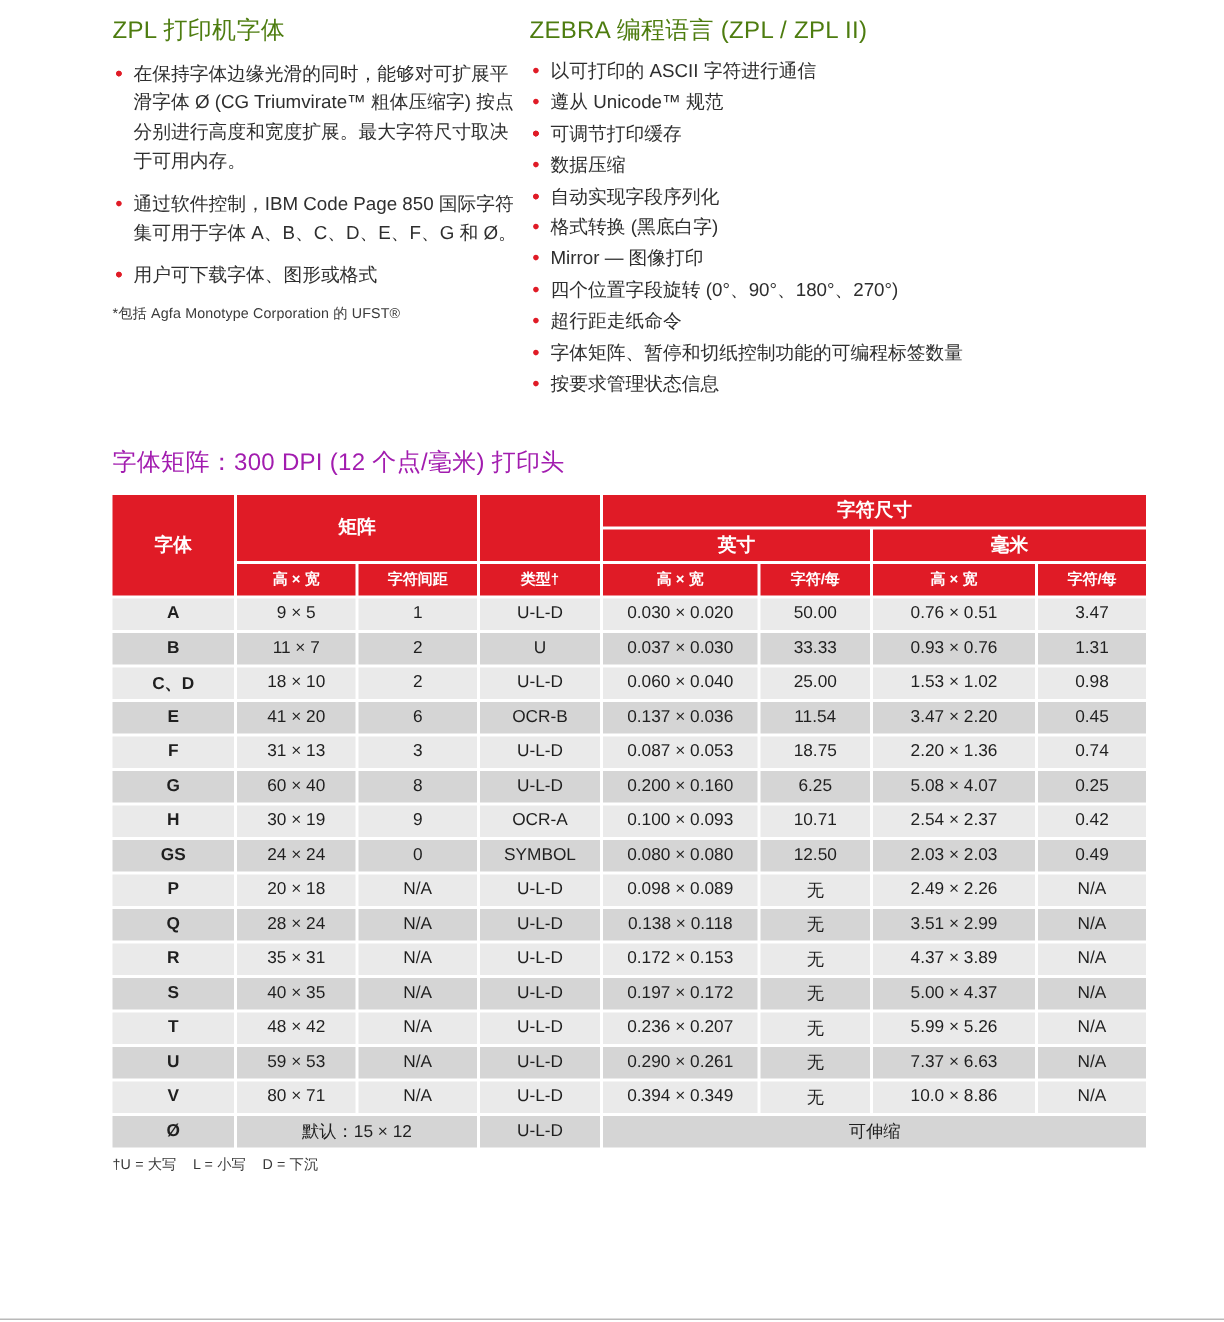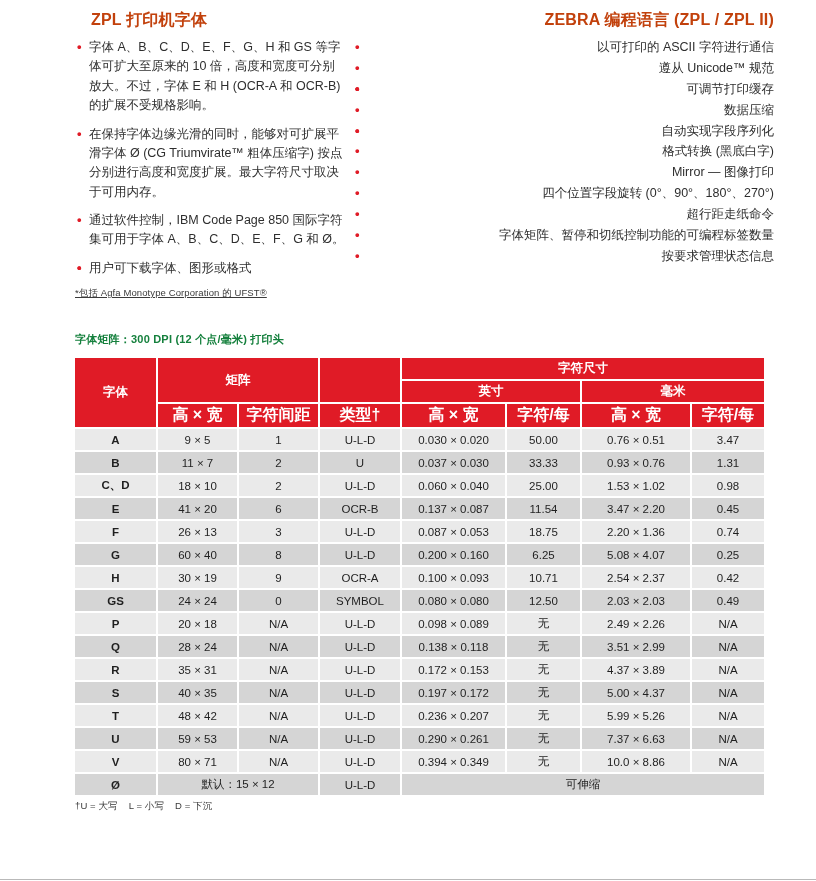--- a/index.html
+++ b/index.html
@@ -11,50 +11,50 @@
   *{box-sizing:border-box;}
   html,body{margin:0;padding:0;}
   body{
     width:816px;height:881px;background:#ffffff;position:relative;
     font-family:"Liberation Sans","DejaVu Sans",sans-serif;color:var(--text);
     overflow:hidden;
   }
   .page{padding:8px 50px 0 75px;}
   .columns{display:flex;align-items:flex-start;}
   .col-left{width:270px;flex:0 0 270px;}
-  .col-right{width:421px;flex:0 0 421px;margin-left:8px;text-align:right;}
+  .col-right{width:421px;flex:0 0 421px;margin-left:8px;}
   h2.sec-title{
-    font-size:16px;font-weight:bold;color:#c2410c;
-    margin:2px 0 7px 16px;letter-spacing:0.2px;
+    font-size:16px;font-weight:normal;color:#4d7c0f;
+    margin:2px 0 7px 0;letter-spacing:0.2px;
   }
   ul.bullets{list-style:none;margin:0;padding:0;}
   li.bullet{
     position:relative;padding-left:14px;font-size:12.5px;line-height:1.55;
     color:#2e2e2e;
   }
   .col-left li.bullet{margin-bottom:9px;}
   .col-right li.bullet{margin-bottom:1.5px;}
   li.bullet .dot{
     position:absolute;left:2px;top:-1px;color:var(--red);font-weight:bold;
     font-size:13px;
   }
   .col-left li.bullet.cont{margin-top:-8px;}
   .footnote{
-    font-size:9.5px;color:#3a3a3a;margin:2px 0 2px 0;letter-spacing:0.1px;text-decoration:underline;
+    font-size:9.5px;color:#3a3a3a;margin:2px 0 2px 0;letter-spacing:0.1px;
   }
   .table-title{
-    font-size:11px;font-weight:bold;color:#15803d;margin:30px 0 9px 0;
+    font-size:16px;font-weight:normal;color:#a21caf;margin:30px 0 9px 0;
     letter-spacing:0.2px;
   }
   table.matrix{
     border-collapse:separate;border-spacing:2px;width:691px;table-layout:fixed;
     margin-left:-2px;
   }
   table.matrix th{
-    background:var(--red);color:#ffffff;font-size:16px;font-weight:bold;
+    background:var(--red);color:#ffffff;font-size:10px;font-weight:bold;
     height:21px;padding:1px 2px;text-align:center;vertical-align:middle;
   }
   table.matrix th.group{font-size:12.5px;}
   table.matrix td{
     font-size:11.5px;color:#1f1f1f;text-align:center;vertical-align:middle;
     height:21px;padding:1px 2px;
   }
   tr.light td{background:var(--row-light);}
   tr.dark td{background:var(--row-dark);}
   td.font-cell{font-weight:bold;}
@@ -68,21 +68,21 @@
 </style>
 </head>
 <body>
 
 <div class="page">
 
   <div class="columns">
     <section class="col-left">
       <h2 class="sec-title">ZPL 打印机字体</h2>
       <ul class="bullets" id="left-bullets">
-          <li class="bullet"><span class="dot">•</span><span>字体 A、B、C、D、E、F、G、H 和 GS 等字体可扩大至原来的 10 倍，高度和宽度可分别放大。不过，字体 E 和 H (OCR-A 和 OCR-B) 的扩展不受规格影响。</span></li>
+          <li class="bullet"><span class="dot">•</span></li>
           <li class="bullet"><span class="dot">•</span><span>在保持字体边缘光滑的同时，能够对可扩展平滑字体 Ø (CG Triumvirate™ 粗体压缩字) 按点分别进行高度和宽度扩展。最大字符尺寸取决于可用内存。</span></li>
           <li class="bullet"><span class="dot">•</span><span>通过软件控制，IBM Code Page 850 国际字符集可用于字体 A、B、C、D、E、F、G 和 Ø。</span></li>
           <li class="bullet"><span class="dot">•</span></li>
           <li class="bullet"><span class="dot">•</span><span>用户可下载字体、图形或格式</span></li>
         </ul>
       <p class="footnote">*包括 Agfa Monotype Corporation 的 UFST®</p>
     </section>
 
     <section class="col-right">
       <h2 class="sec-title">ZEBRA 编程语言 (ZPL / ZPL II)</h2>
@@ -168,28 +168,28 @@
           <td>0.060 × 0.040</td>
           <td>25.00</td>
           <td>1.53 × 1.02</td>
           <td>0.98</td>
         </tr>
         <tr class="dark">
           <td class="font-cell">E</td>
           <td>41 × 20</td>
           <td>6</td>
           <td>OCR-B</td>
-          <td>0.137 × 0.087</td>
+          <td>0.137 × 0.036</td>
           <td>11.54</td>
           <td>3.47 × 2.20</td>
           <td>0.45</td>
         </tr>
         <tr class="light">
           <td class="font-cell">F</td>
-          <td>26 × 13</td>
+          <td>31 × 13</td>
           <td>3</td>
           <td>U-L-D</td>
           <td>0.087 × 0.053</td>
           <td>18.75</td>
           <td>2.20 × 1.36</td>
           <td>0.74</td>
         </tr>
         <tr class="dark">
           <td class="font-cell">G</td>
           <td>60 × 40</td>

